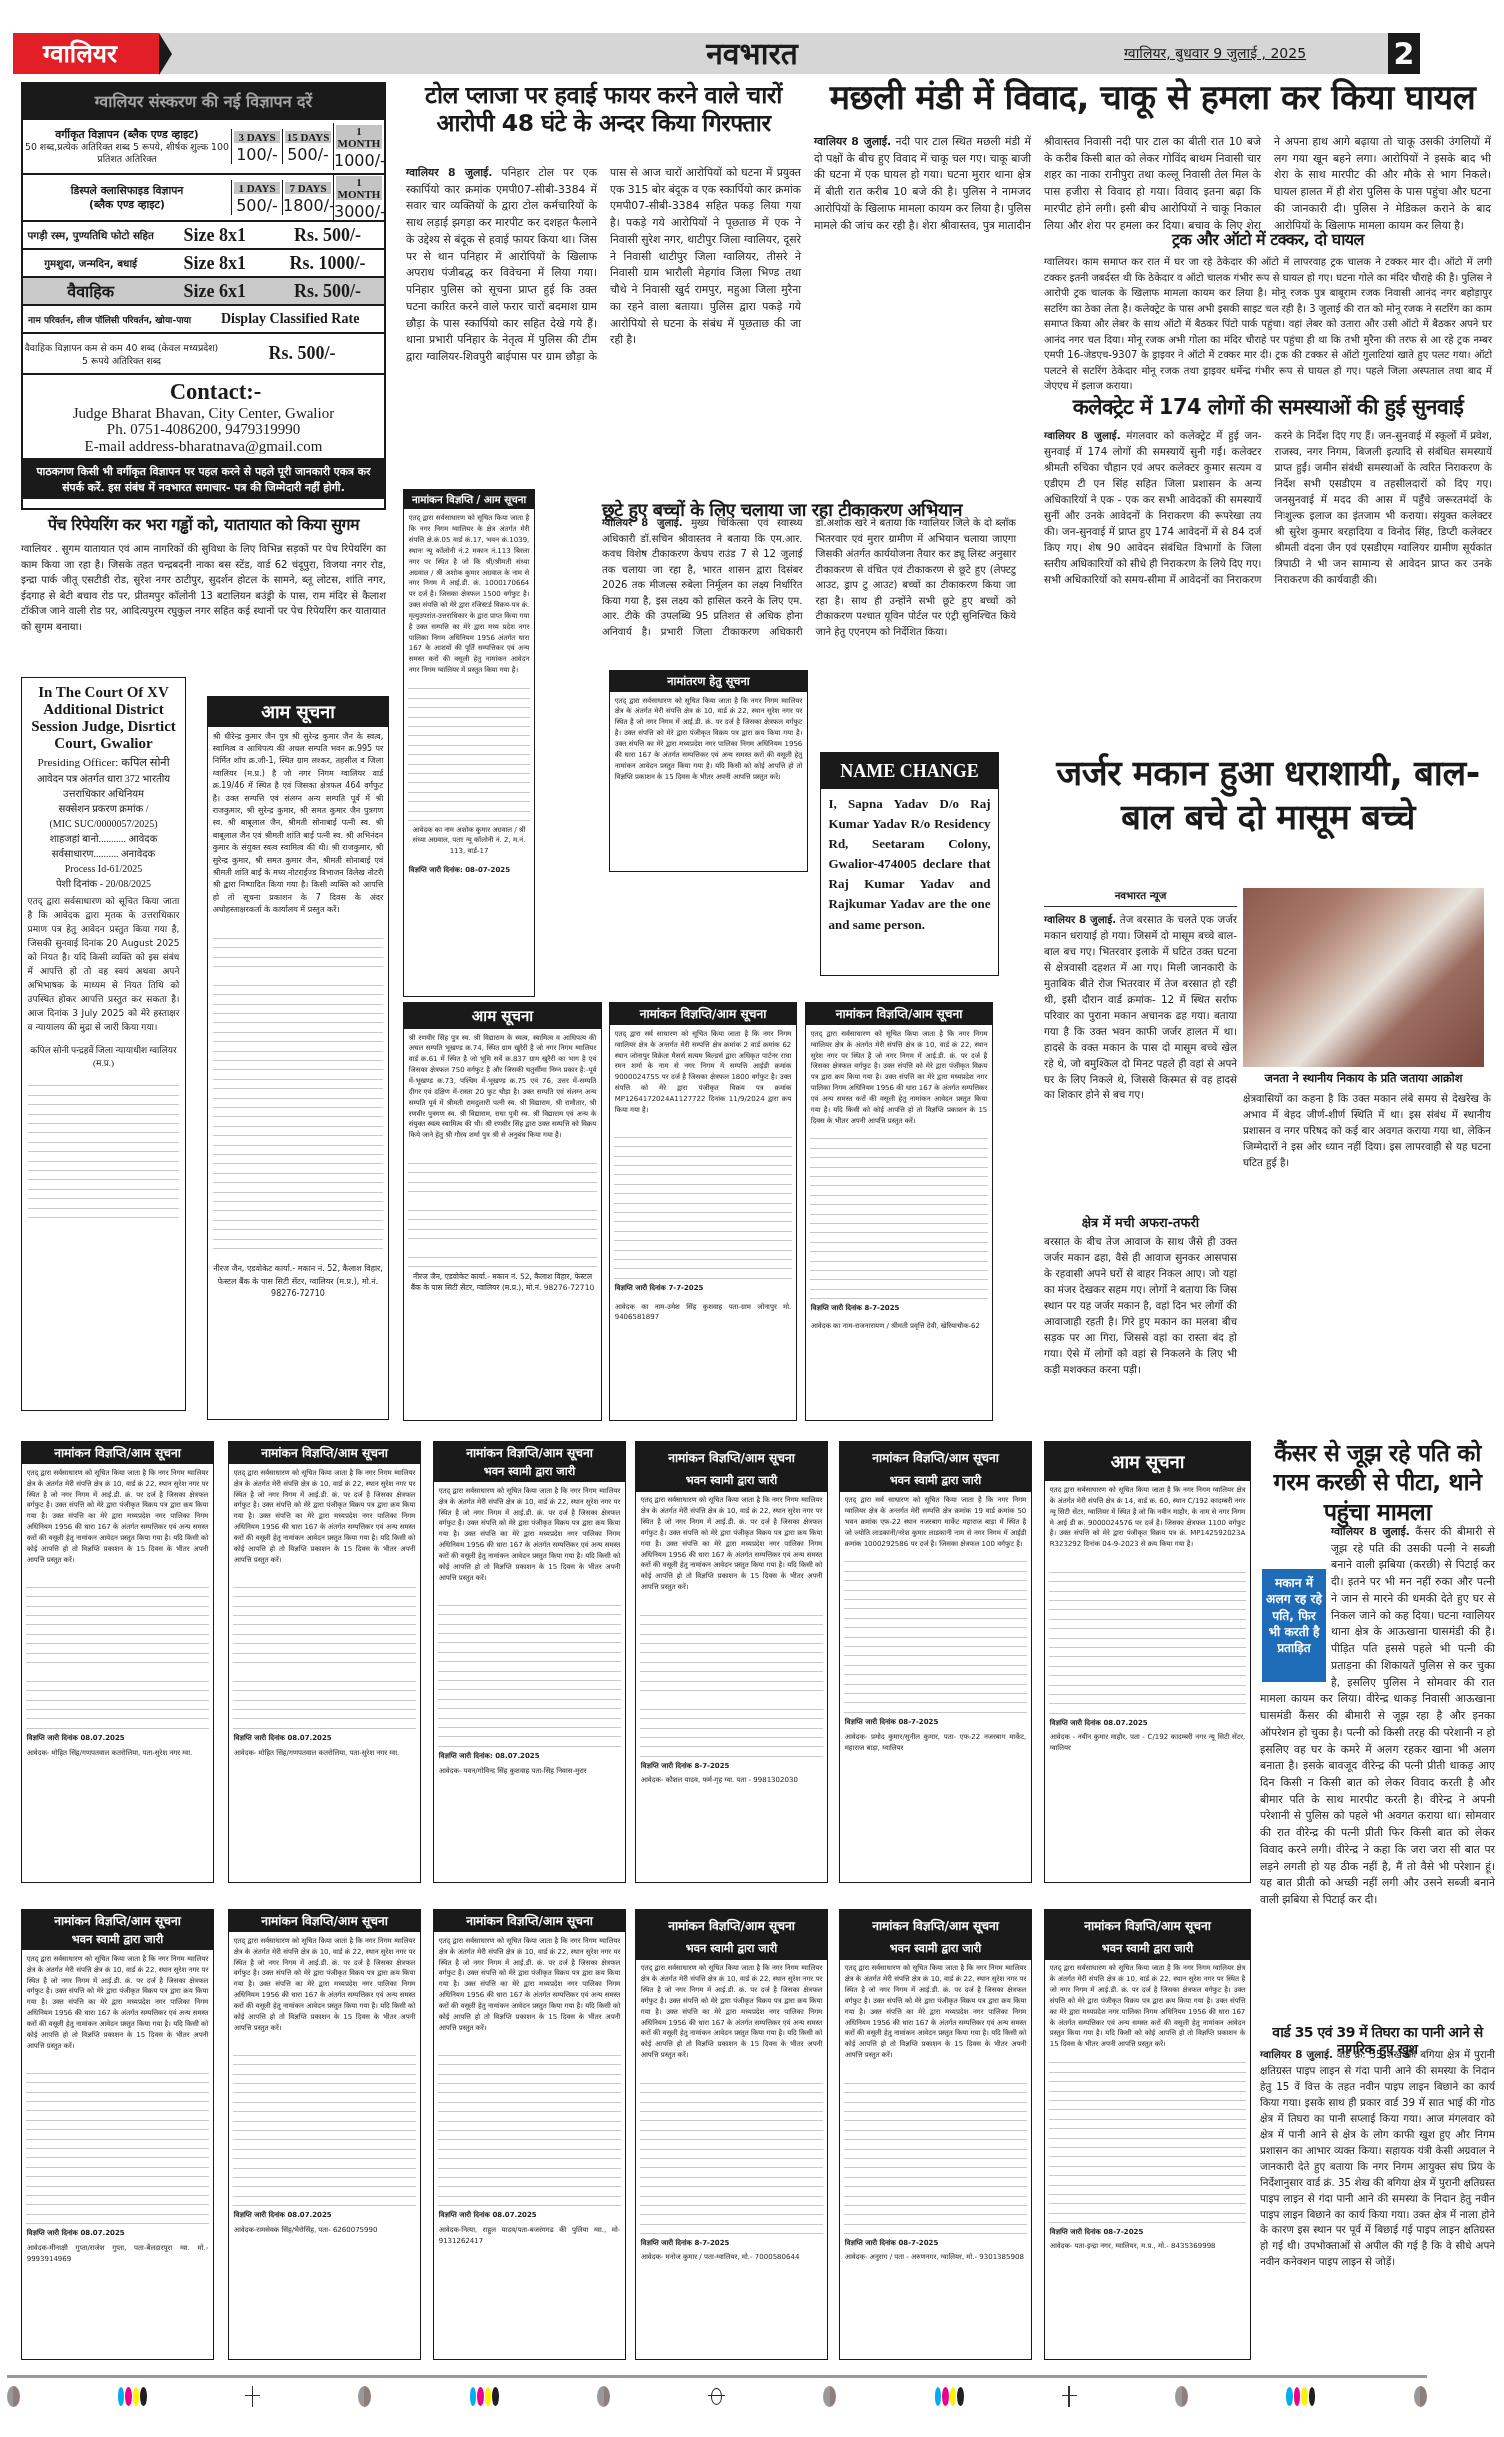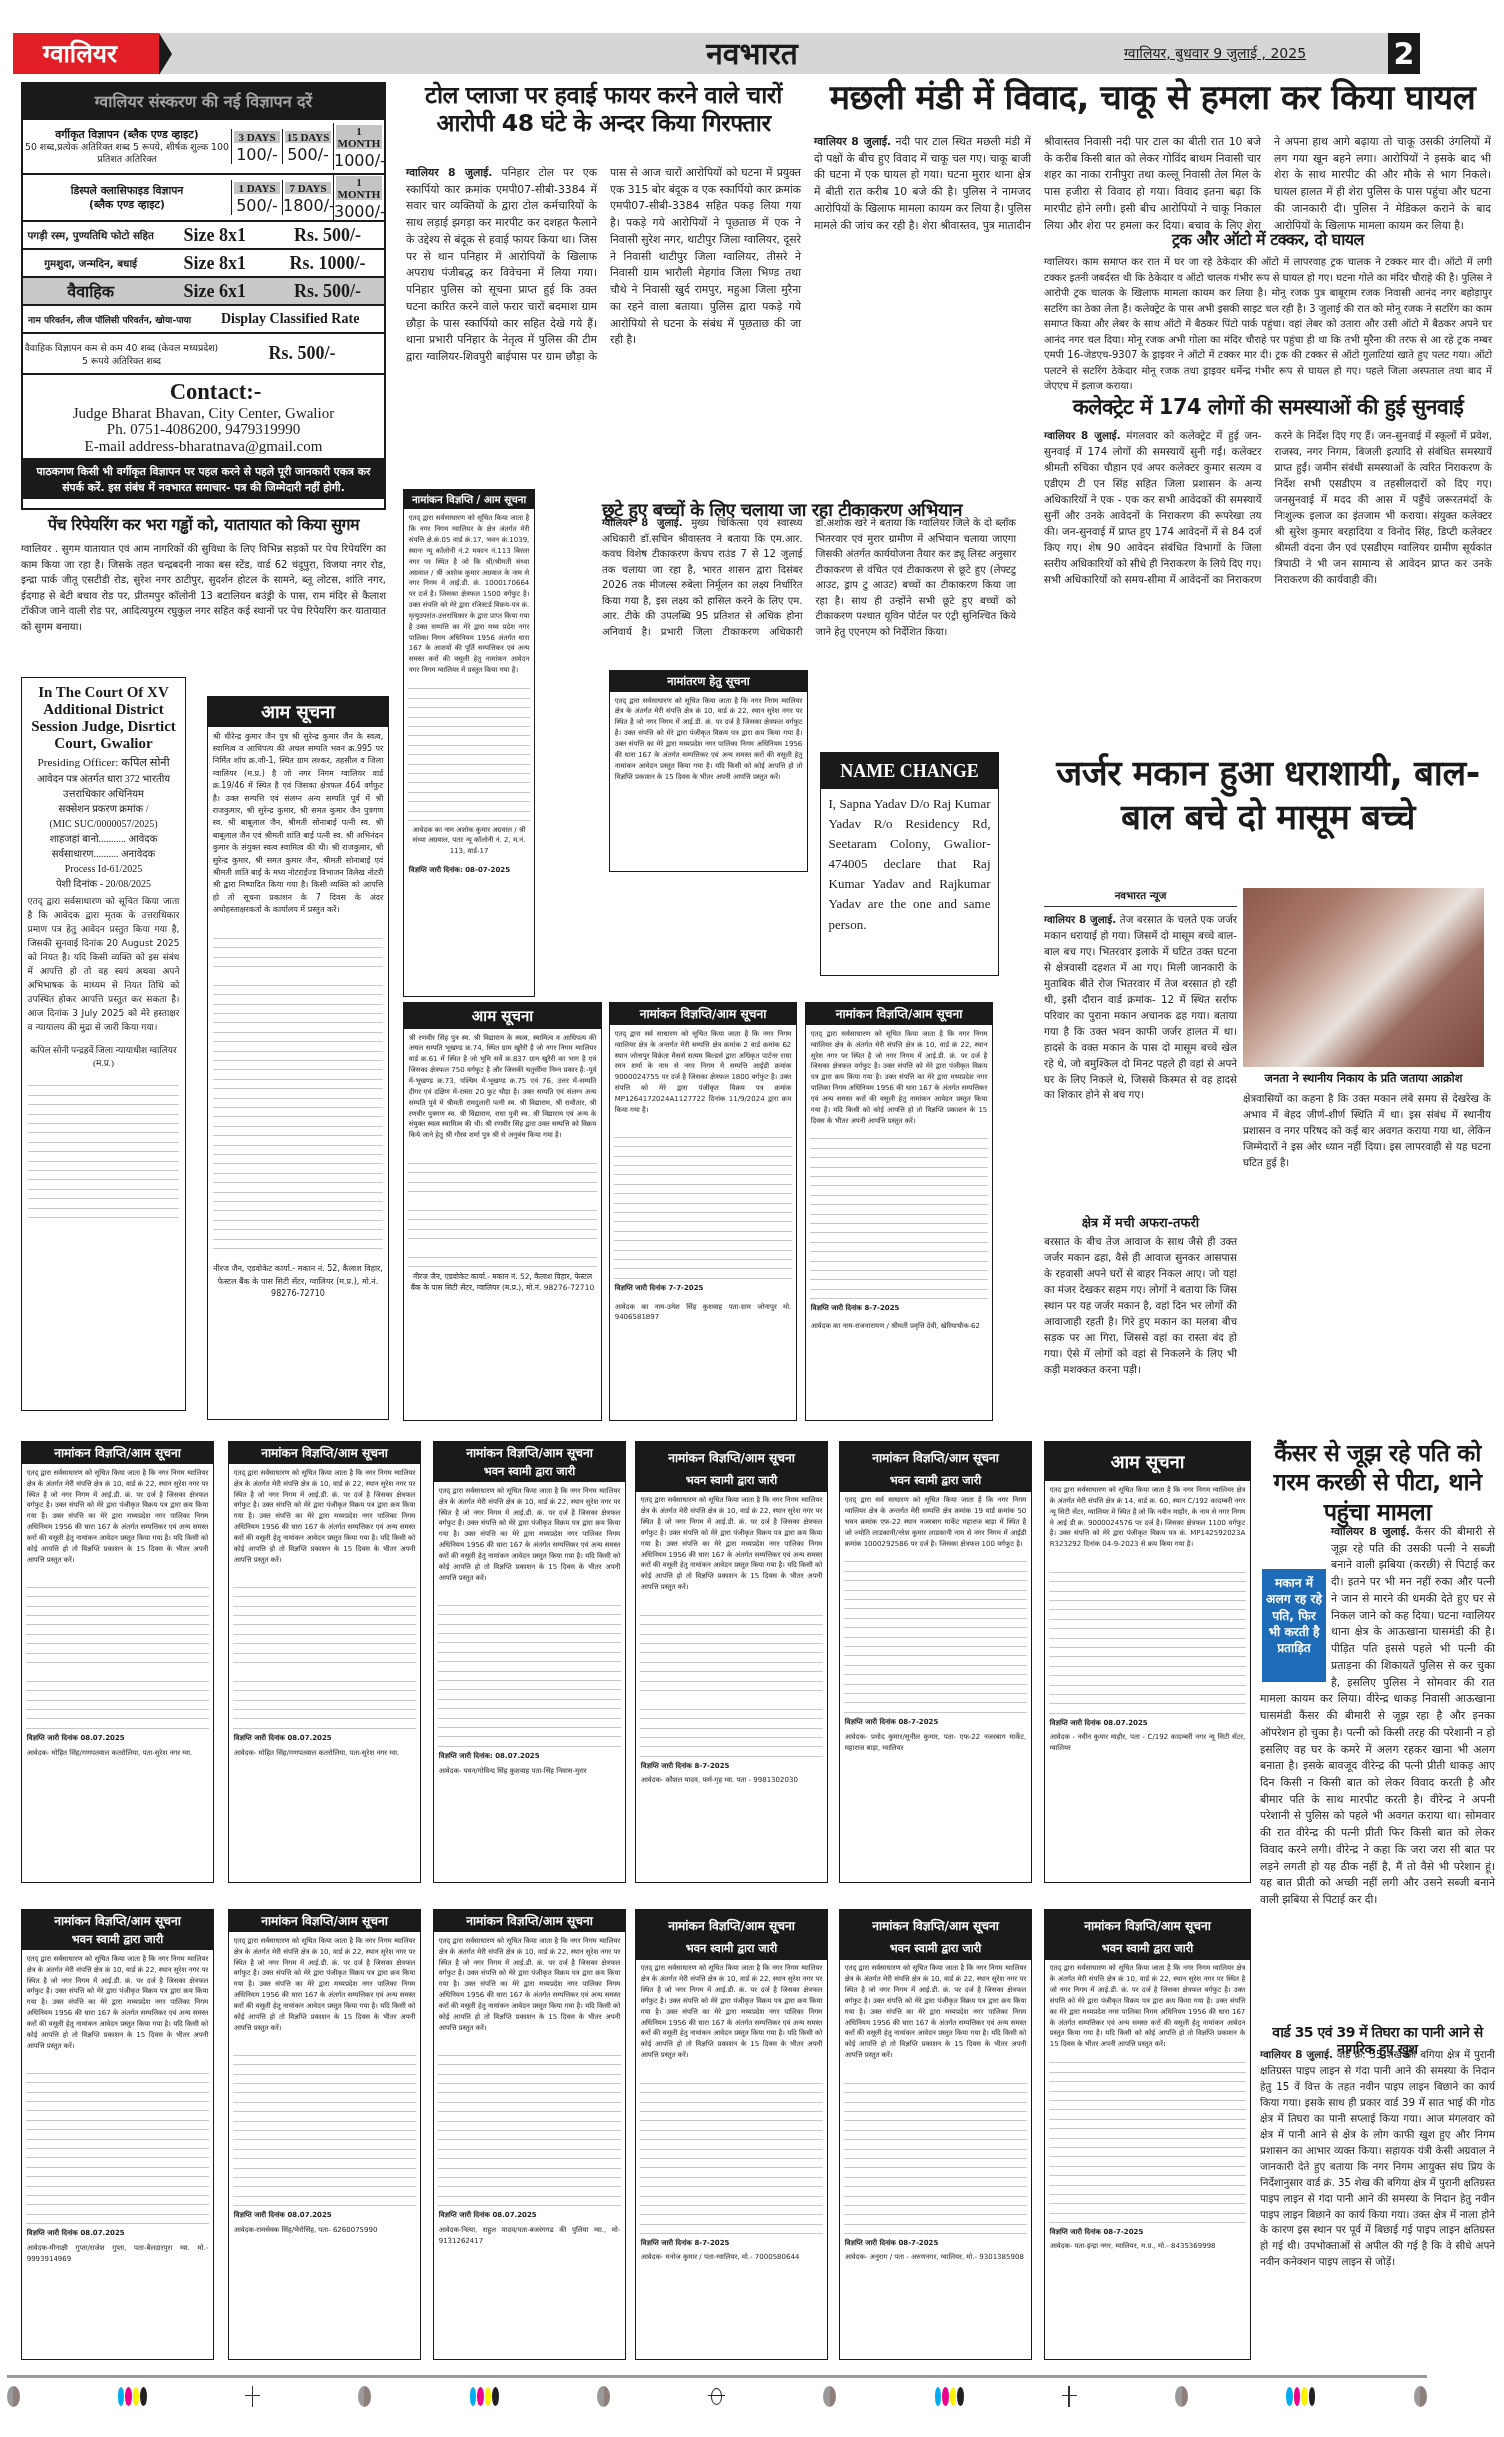--- a/index.html
+++ b/index.html
@@ -42,21 +42,21 @@
   .notice .nh { background: #1a1a1a; color: #fff; font-weight: bold; text-align: center; font-size: 14px; line-height: 1.35; padding: 2.8px 1.9px; }
   .notice .nb { font-size: 8px; line-height: 1.55; padding: 3.8px 4.7px; text-align: justify; color: #222; }
   .fill-lines { background: repeating-linear-gradient(to bottom, #fff 0px, #fff 8.5px, #c8c8c8 8.5px, #c8c8c8 9.4px); }
 
   .court { left: 21px; top: 677px; width: 165px; height: 734px; border: 1.9px solid #1a1a1a; padding: 5.6px; font-family: "Liberation Serif", serif; text-align: center; }
   .court .ct { font-weight: bold; font-size: 15px; line-height: 1.15; }
   .court .cl { font-size: 10px; line-height: 1.5; }
 
   .namechange { left: 820px; top: 752px; width: 179px; height: 224px; border: 1.9px solid #1a1a1a; font-family: "Liberation Serif", serif; }
   .namechange .nh { background: #1a1a1a; color: #fff; font-size: 18px; text-align: center; font-weight: bold; height: 36px; line-height: 36px; }
-  .namechange .nb { font-size: 13px; font-weight: normal; line-height: 1.55; padding: 4.7px 7.5px; text-align: justify; }
+  .namechange .nb { font-size: 13px; font-weight: bold; line-height: 1.55; padding: 4.7px 7.5px; text-align: justify; }
 
   .photo { left: 1243px; top: 888px; width: 241px; height: 179px; background: linear-gradient(135deg, #8c5a4d 0%, #a8786a 25%, #c8a899 40%, #e8e2dc 55%, #9b6d60 70%, #7b4a3f 100%); }
   .photo-cap { left: 1243px; top: 1070px; width: 241px; font-size: 11.3px; font-weight: bold; text-align: center; }
 
   .pullquote { left: 1262px; top: 1569px; width: 64px; height: 113px; background: #1e6bb8; color: #fff; font-size: 12.2px; font-weight: bold; padding: 5.6px 3.8px; line-height: 1.35; text-align: center; }
 
   .regbar { left: 6.6px; top: 2375px; width: 1420px; height: 2.8px; background: #999; }
   .regmarks { left: 6.6px; top: 2382px; width: 1420px; height: 28px; display: flex; justify-content: space-between; align-items: center; }
   .dot-pair { width: 13px; height: 21px; border-radius: 50%; background: linear-gradient(90deg, #999 50%, #8e7f7a 50%); }
   .cmyk { display: flex; gap: 0.9px; }

